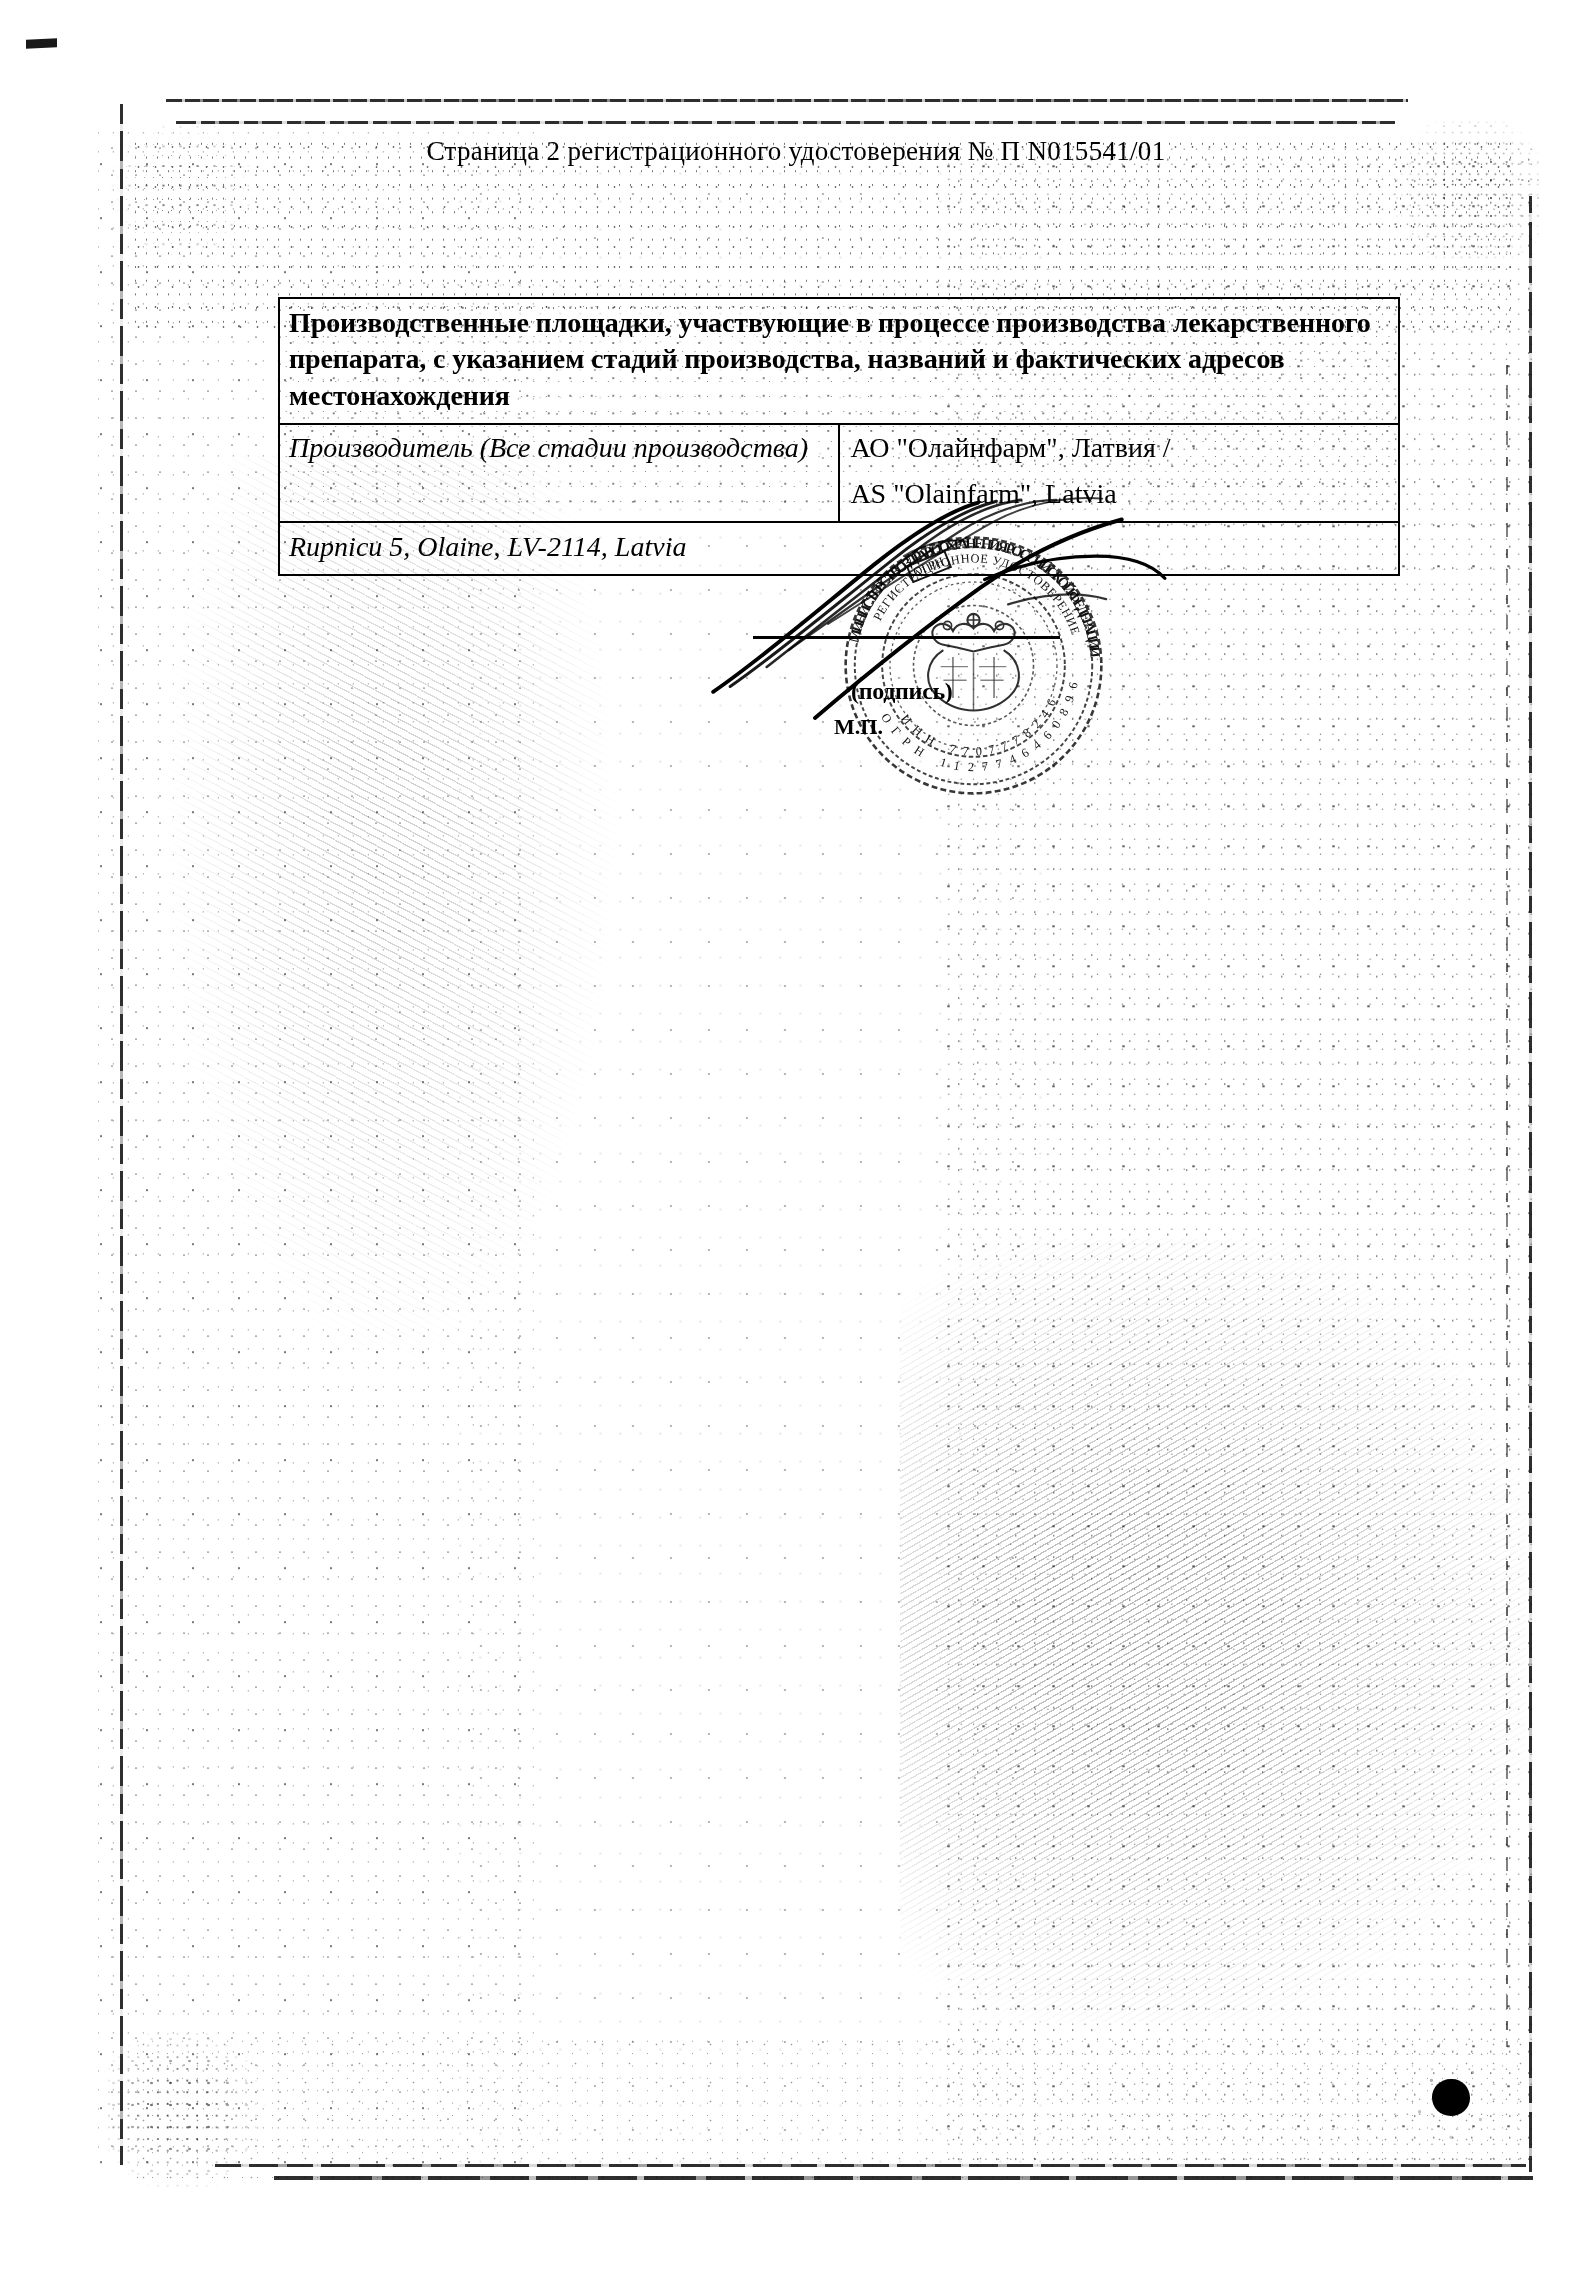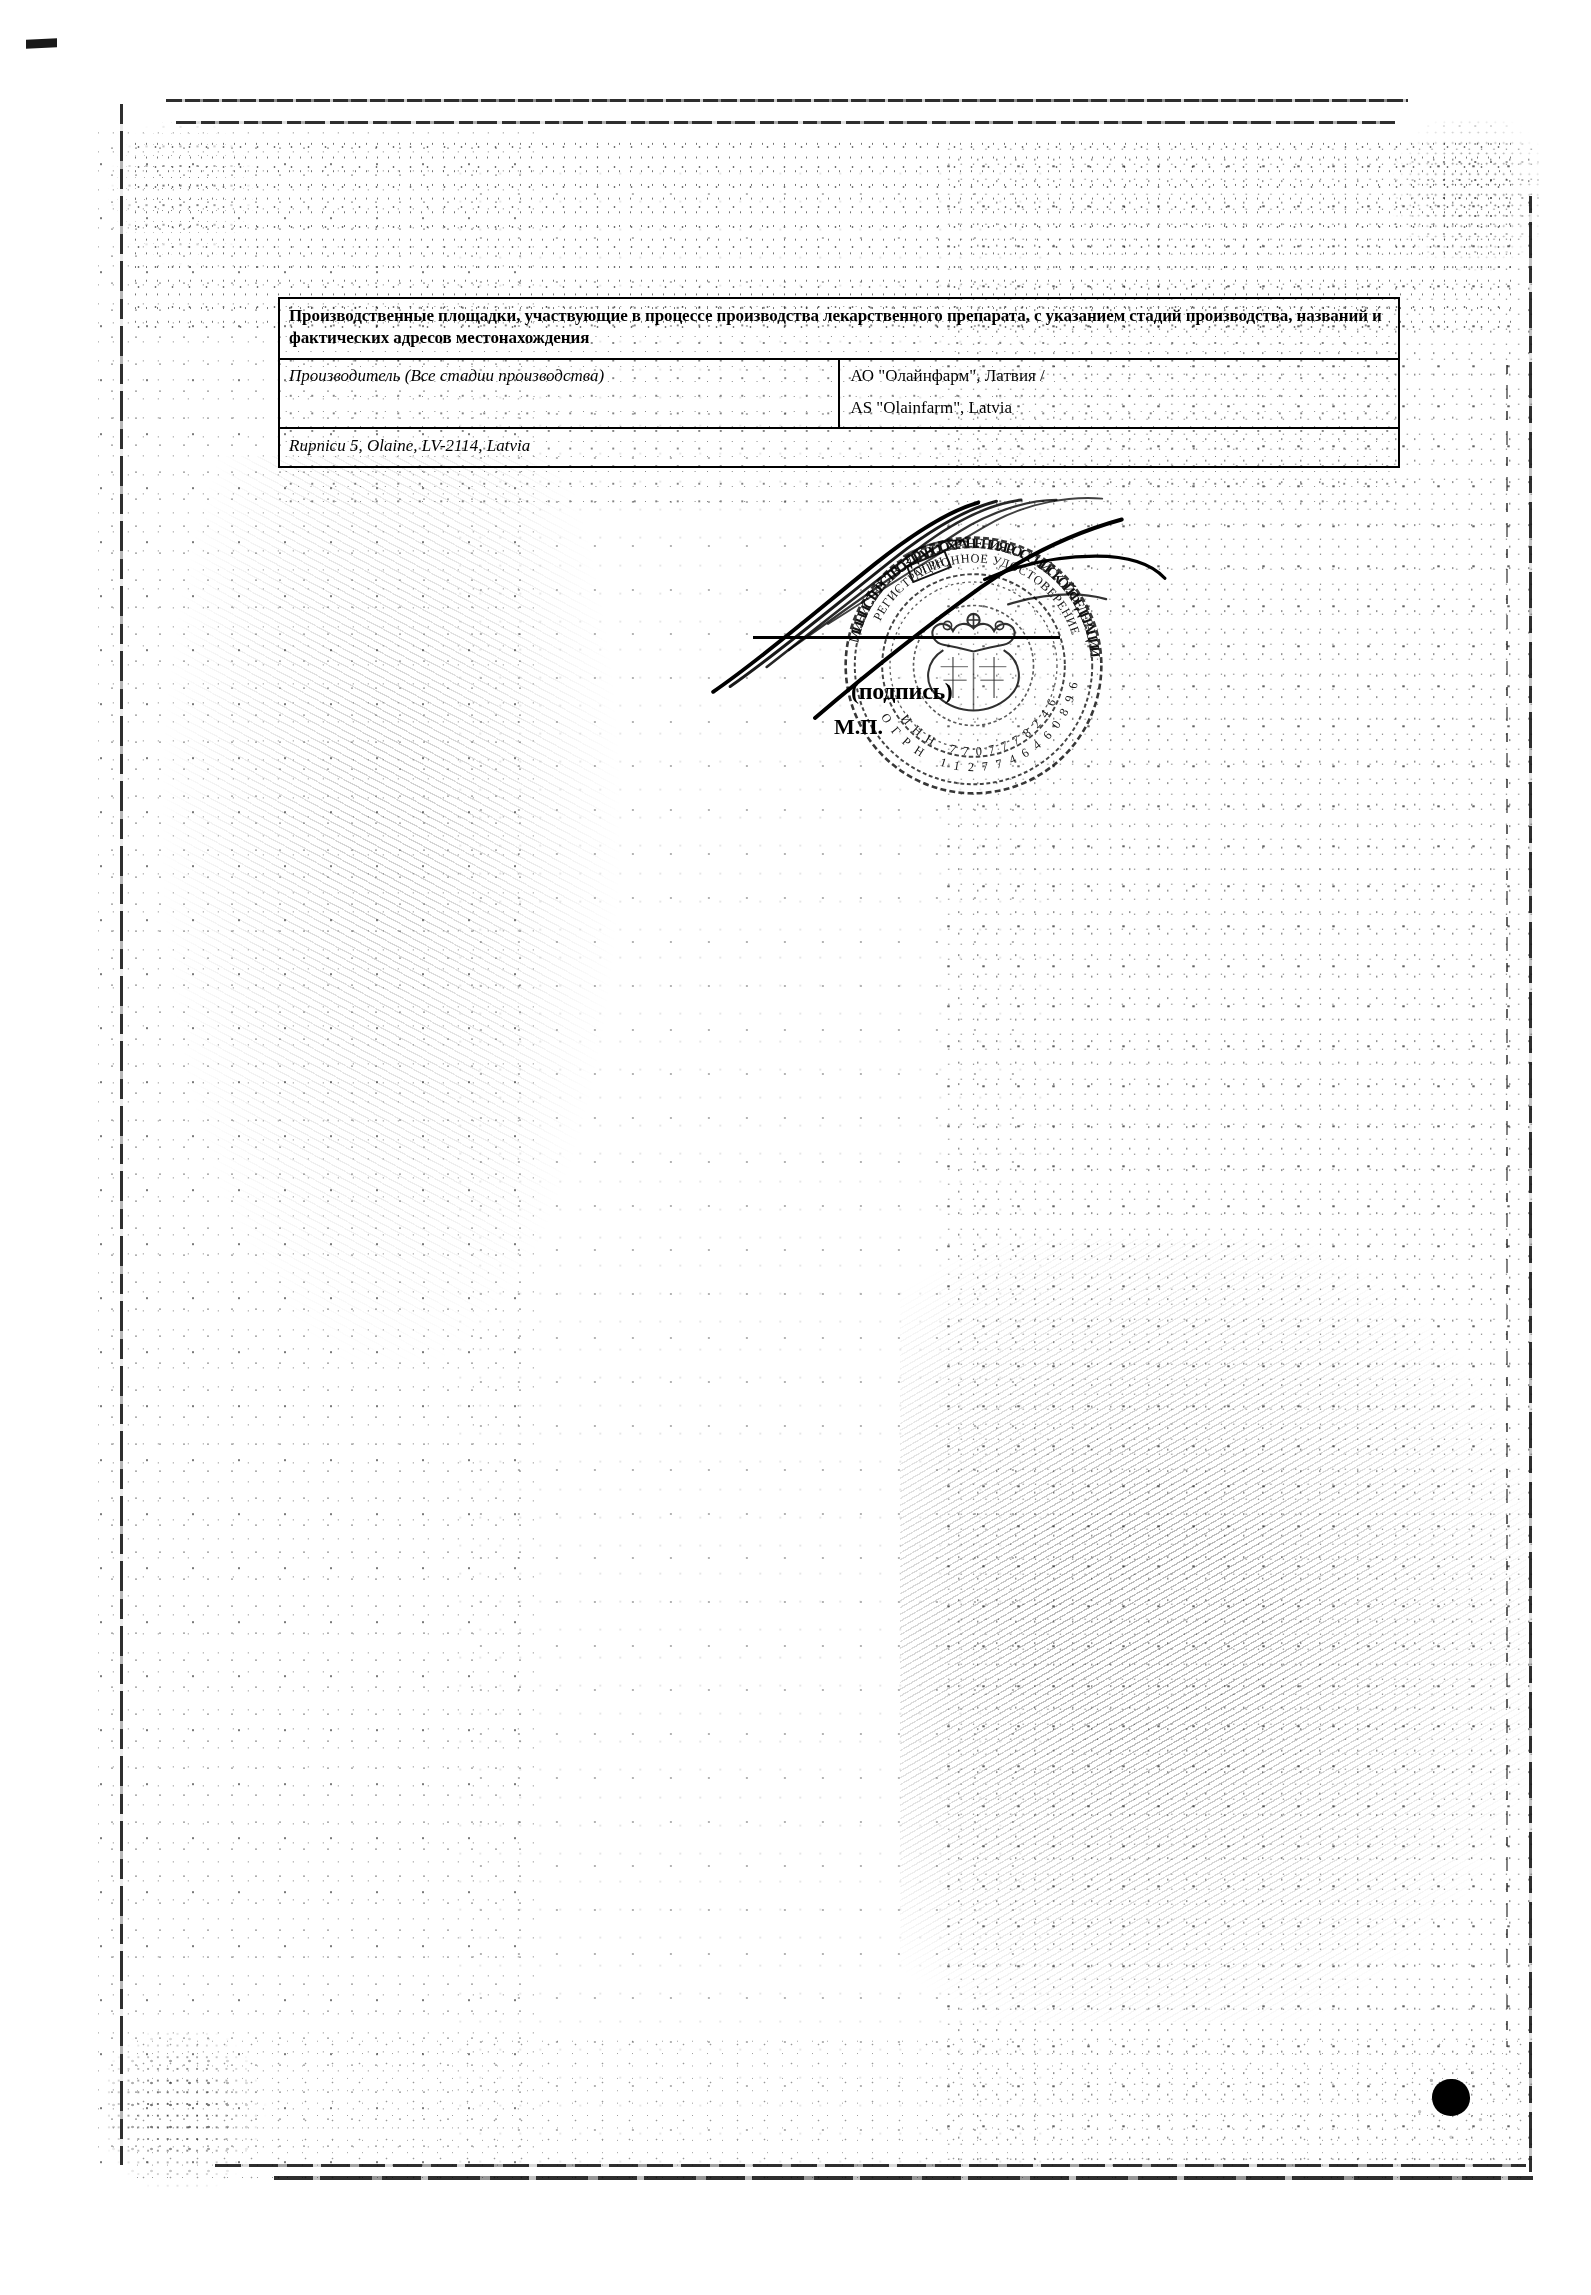--- a/index.html
+++ b/index.html
@@ -59,21 +59,21 @@
     left: 278px;
     top: 297px;
     width: 1122px;
     border-collapse: collapse;
     table-layout: fixed;
   }
   .mfg-table td {
     border: 2.6px solid #000;
     padding: 5.9px 7.8px 8.5px 9px;
     vertical-align: top;
-    font-size: 17px;
+    font-size: 28px;
     line-height: 1.30;
   }
   td.hdr-cell { font-weight: 700; letter-spacing: -0.1px; }
   td.role-cell { font-style: italic; font-weight: 400; width: 652px; }
   td.name-cell { width: 467px; padding-left: 10.4px; }
   td.addr-cell { font-weight: 400; font-style: italic; }
   .name-line { display: block; white-space: nowrap; }
   .name-line + .name-line { margin-top: 9px; }
 
   
@@ -259,20 +259,21 @@
 
   <div class="scan-edge corner-mark"></div>
   <div class="scan-edge edge-top-a"></div>
   <div class="scan-edge edge-top-b"></div>
   <div class="scan-edge edge-left"></div>
   <div class="scan-edge edge-right"></div>
   <div class="scan-edge edge-right2"></div>
   <div class="scan-edge edge-bottom-a"></div>
   <div class="scan-edge edge-bottom-b"></div>
 
+  <div class="doc-header">Страница 2 регистрационного удостоверения № П N015541/01</div>
 
   <table class="mfg-table">
     <tbody>
       <tr>
         <td class="hdr-cell" colspan="2">Производственные площадки, участвующие в процессе производства лекарственного препарата, с указанием стадий производства, названий и фактических адресов местонахождения</td>
       </tr>
       <tr>
         <td class="role-cell">Производитель (Все стадии производства)</td>
         <td class="name-cell">
           <span class="name-line">АО "Олайнфарм", Латвия /</span>

